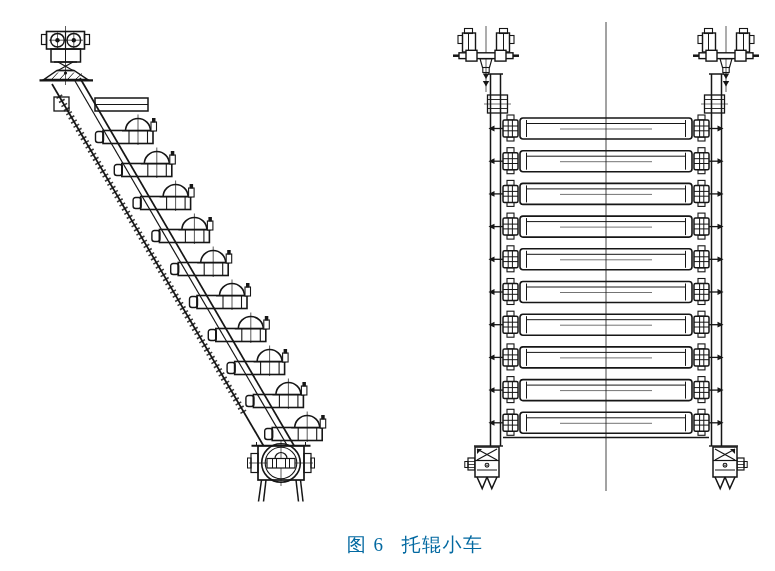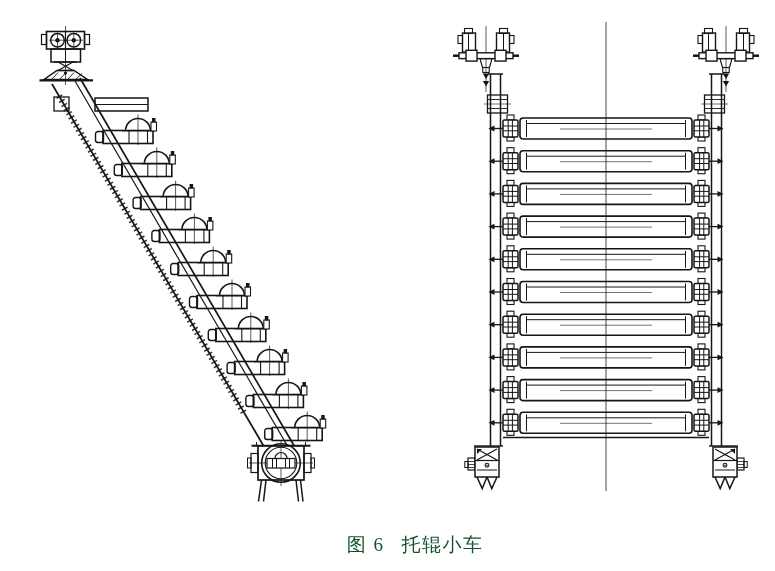--- a/index.html
+++ b/index.html
@@ -3,21 +3,21 @@
 <meta charset="utf-8">
 <style>
   html,body{margin:0;padding:0;background:#ffffff;}
   .canvas{
     position:relative;width:775px;height:571px;background:#ffffff;overflow:hidden;
     font-family:"Liberation Serif","DejaVu Serif",serif;
   }
   .canvas svg{position:absolute;left:0;top:0;}
   .caption{
     position:absolute;top:532px;left:415px;transform:translateX(-50%);
-    font-size:19px;color:#14532d;white-space:nowrap;letter-spacing:1.5px;
+    font-size:19px;color:#0369a1;white-space:nowrap;letter-spacing:1.5px;
   }
   .caption .cap-title{margin-left:17px;}
 </style>
 </head>
 <body>
 
 <div class="canvas">
 
 <svg width="775" height="571" viewBox="0 0 775 571" stroke="#161616" fill="none" stroke-width="1.5" stroke-linecap="butt">
 

